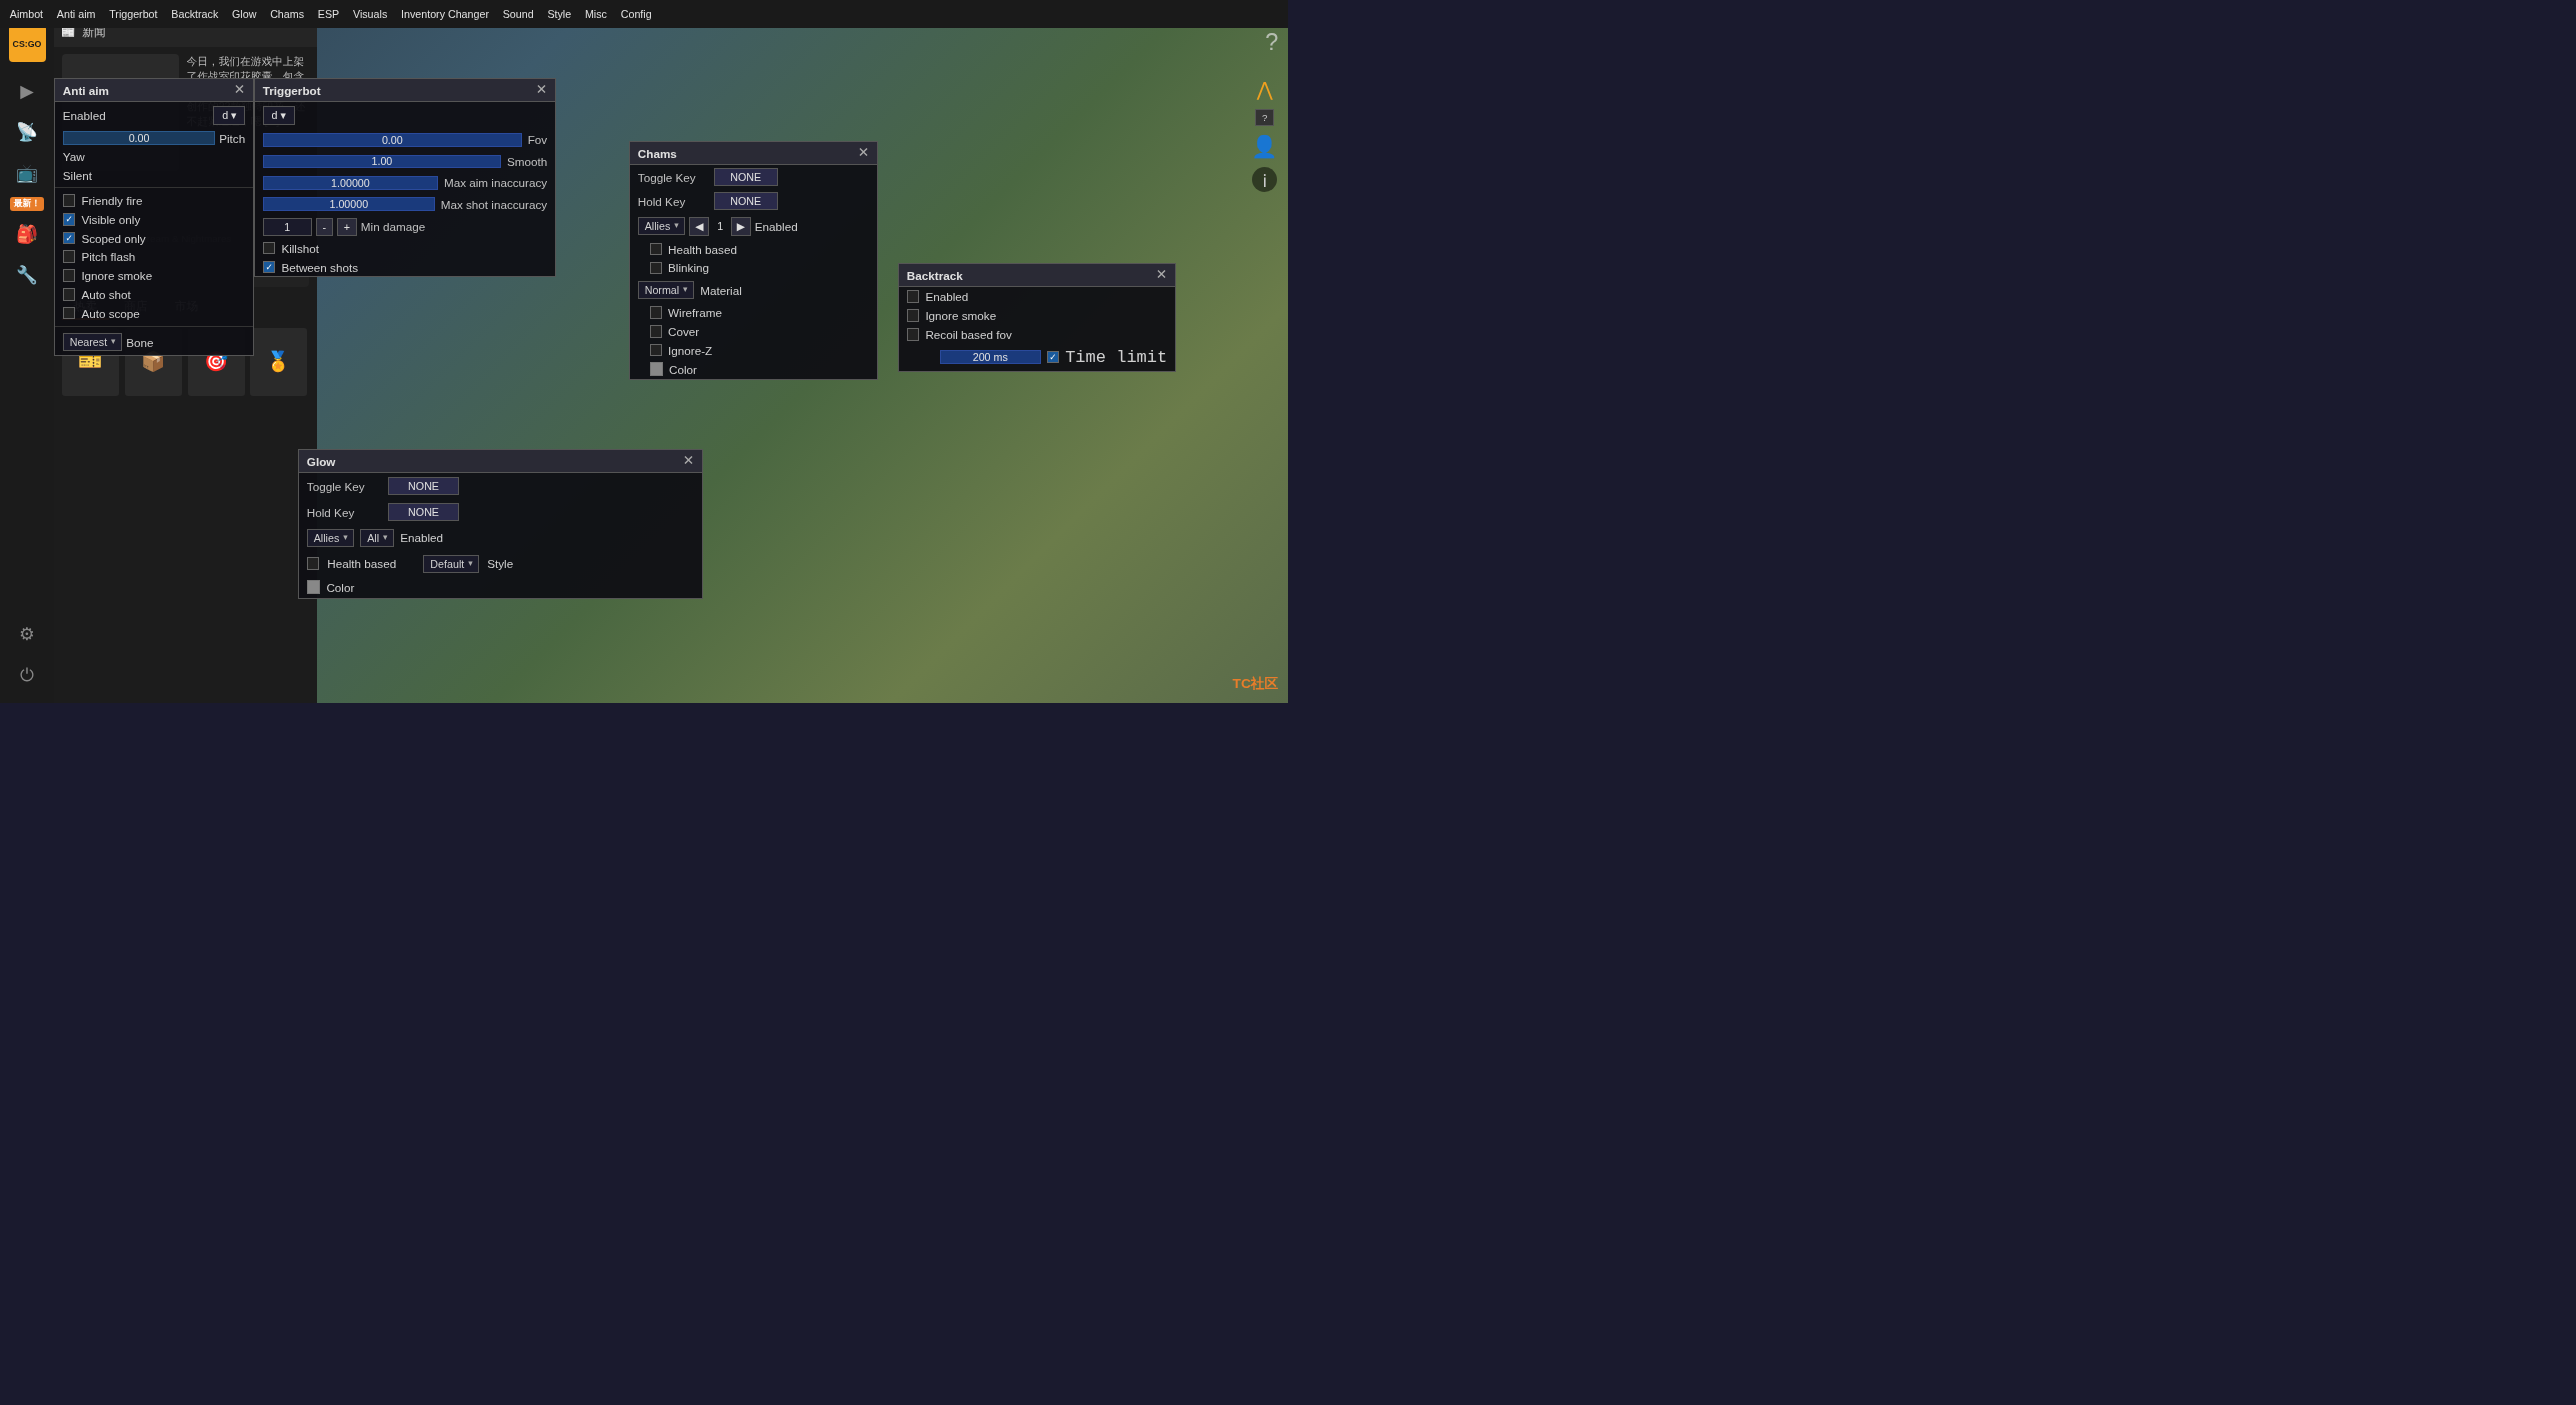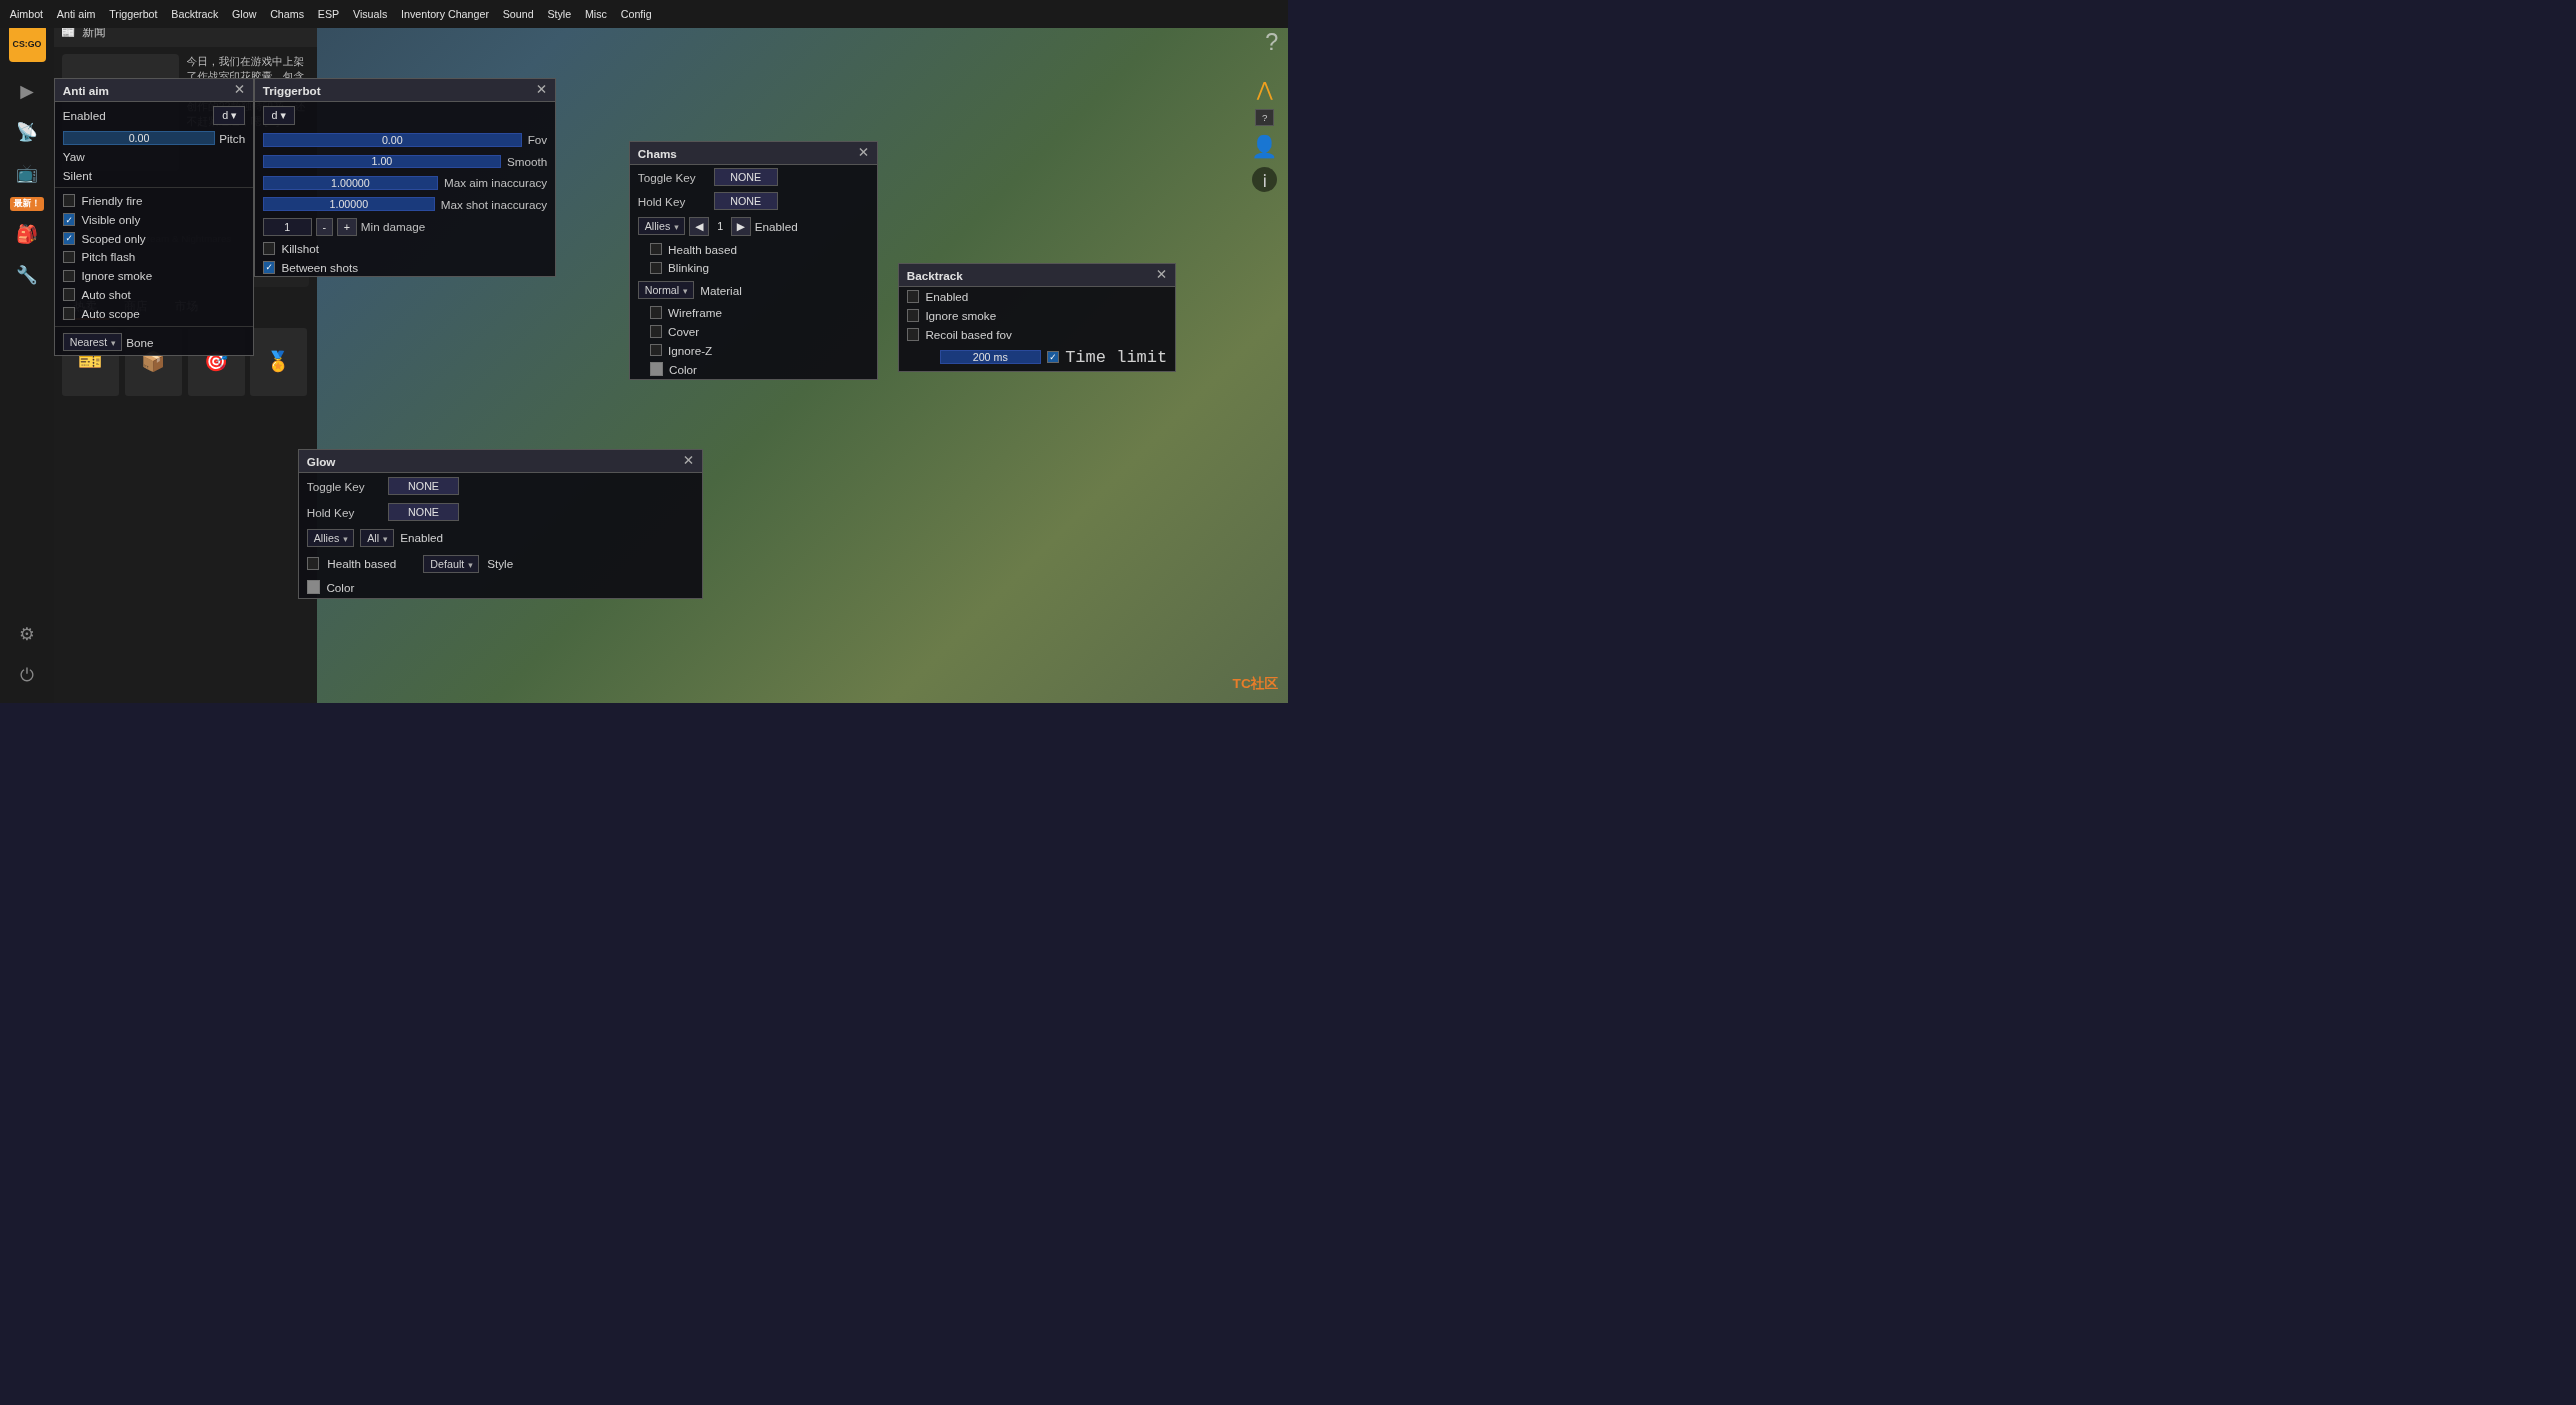--- a/index.html
+++ b/index.html
@@ -190,21 +190,21 @@
     }
     .slider-value {
       color: #e0e0e0;
       font-size: 10.7px;
       text-align: center;
       width: 100%;
       position: absolute;
     }
     .checkbox-row {
       display: flex;
-      align-items: flex-end;
+      align-items: flex-start;
       padding: 2.9px 7.8px;
       gap: 5.9px;
       color: #d0d0d0;
       font-size: 11.7px;
     }
     .checkbox {
       width: 12.7px;
       height: 12.7px;
       border: 1px solid #666;
       background: #222;
@@ -221,21 +221,21 @@
       padding: 3.9px 7.8px;
       gap: 3.9px;
     }
     .dropdown-btn {
       background: #1a1a2a;
       border: 1px solid #555;
       color: #d0d0d0;
       font-size: 10.7px;
       padding: 2px 5.9px;
       display: flex;
-      align-items: flex-end;
+      align-items: flex-start;
       gap: 3.9px;
       cursor: pointer;
     }
     .dropdown-arrow { font-size: 8.8px; color: #aaa; }
 
     
     .triggerbot-panel {
       left: 254px;
       top: 78px;
       width: 302px;

